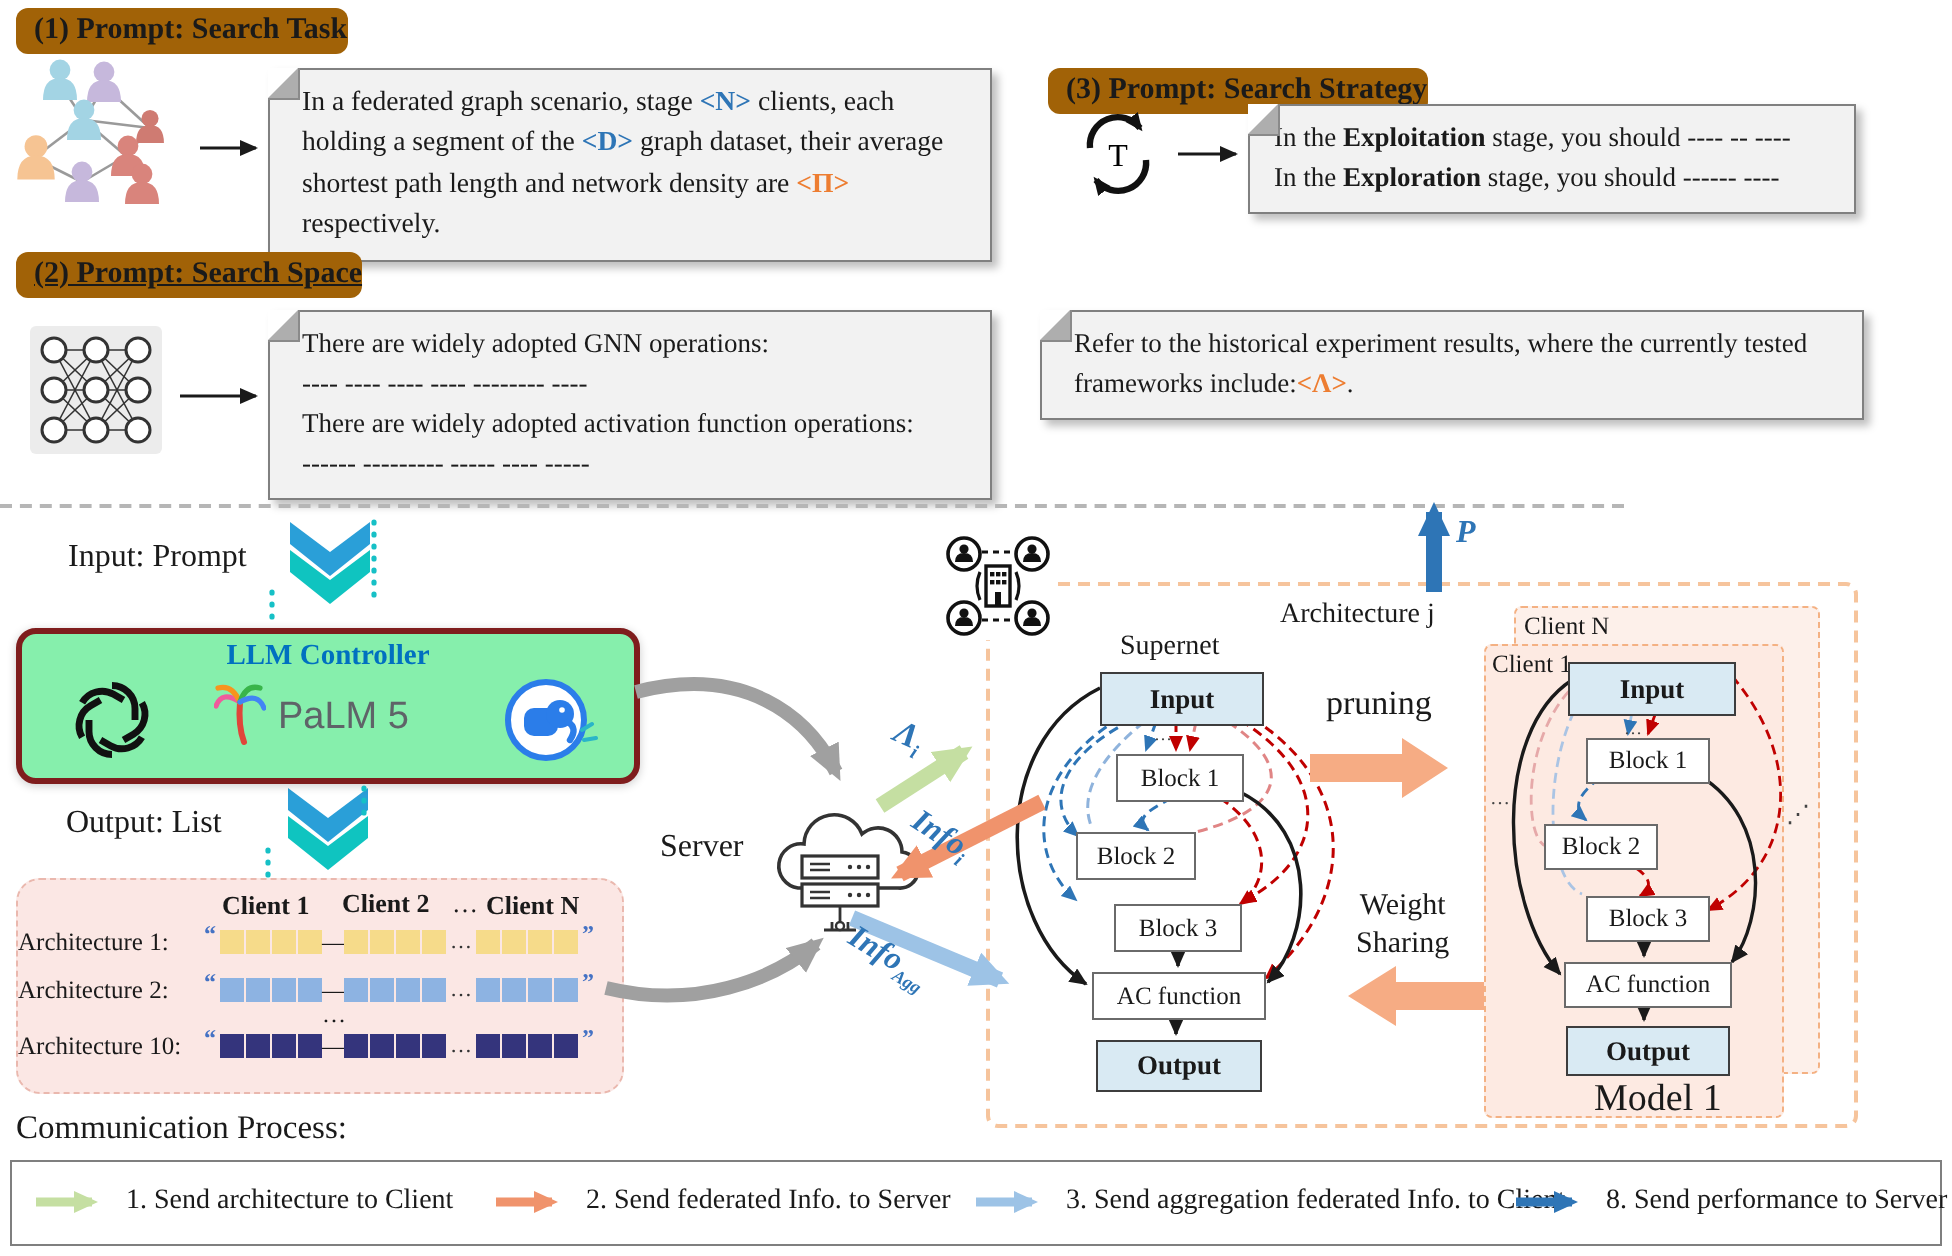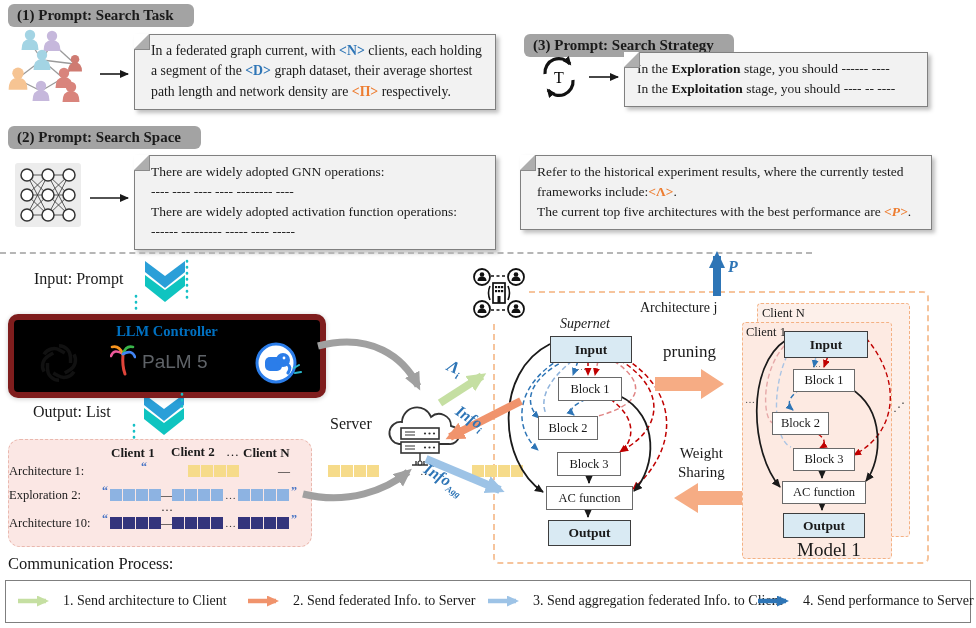--- a/index.html
+++ b/index.html
@@ -1,35 +1,35 @@
 <!DOCTYPE html>
 <html><head>
 <meta charset="utf-8">
 <style>
   html,body{margin:0;padding:0;background:#fff;}
   .canvas{position:relative;width:976px;height:628px;background:#fff;overflow:hidden;
           font-family:"Liberation Serif","DejaVu Serif",serif;color:#1a1a1a;}
   .abs{position:absolute;}
   
-  .pill{position:absolute;background:#a3a3a3;border-radius:6px;padding:3px 20px 3px 9px;
+  .pill{position:absolute;background:#a16207;border-radius:6px;padding:3px 0 3px 9px;
         font-weight:bold;font-size:15px;white-space:nowrap;}
   
   .note{position:absolute;background:#f2f2f2;border:1.5px solid #808080;
         box-shadow:3px 3px 4px rgba(0,0,0,.25);padding:6px 12px 7px 16px;
         font-size:13.5px;line-height:1.48;}
   .note .fold{position:absolute;top:-1px;left:-1px;width:15px;height:15px;
         background:linear-gradient(135deg,#ffffff 49%,#aeaeae 51%);border-right:1px solid #8a8a8a;border-bottom:1px solid #8a8a8a;}
   .note p{margin:0;}
   .tb{color:#2e75b6;font-weight:bold;}
   .to{color:#ed7d31;font-weight:bold;}
   .toi{color:#ed7d31;font-weight:bold;font-style:italic;}
   
   .flowtxt{position:absolute;font-size:16px;white-space:nowrap;}
   
-  .card{position:absolute;background:#000000;border:6px solid #7f1d1d;border-radius:10px;
+  .card{position:absolute;background:#86efac;border:3px solid #7f1d1d;border-radius:10px;
         box-shadow:0 1px 5px rgba(0,0,0,.2);}
   .llmtitle{position:absolute;left:0;right:0;top:3px;text-align:center;font-weight:bold;
         font-size:14.5px;color:#0070c0;font-family:"Liberation Serif",serif;}
   .palmtxt{font-family:"Liberation Sans","DejaVu Sans",sans-serif;font-size:19px;color:#5f6368;}
   
   .olcard{position:absolute;background:#fbe7e4;border:1px dashed #eab8ae;border-radius:12px;}
   .olhead{position:absolute;font-size:13px;font-weight:bold;white-space:nowrap;}
   .olrow{position:absolute;display:flex;align-items:center;height:14px;white-space:nowrap;}
   .ollabel{width:93px;font-size:12.5px;}
   .sqg{display:inline-flex;gap:1px;}
@@ -105,43 +105,43 @@
         </g>
       <g fill="#d9847c" transform="translate(63,66)">
           <circle cx="0" cy="-7" r="5.2"></circle>
           <path d="M-8.5,8 q0,-11 8.5,-11 q8.5,0 8.5,11 z"></path>
         </g>
     </g>
   </svg>
 
   <div class="note" style="left:134px;top:34px;width:332px;font-size:13.8px;">
     <div class="fold"></div>
-    <p><span>In a federated graph current, with </span><span class="tb">&lt;N&gt;</span><span> clients, each holding a segment of the </span><span class="tb">&lt;D&gt;</span><span> graph dataset, their average shortest path length and network density are </span><span class="to">&lt;Π&gt;</span><span> respectively.</span></p>
+    <p><span>In a federated graph scenario, stage </span><span class="tb">&lt;N&gt;</span><span> clients, each holding a segment of the </span><span class="tb">&lt;D&gt;</span><span> graph dataset, their average shortest path length and network density are </span><span class="to">&lt;Π&gt;</span><span> respectively.</span></p>
   </div>
 
   <div class="pill" style="left:524px;top:4px;margin-top:30px;">(3) Prompt: Search Strategy</div>
 
   <svg class="layer" style="left:534px;top:52px;z-index:3;" width="50" height="50" viewBox="0 0 50 50">
     <defs>
       <marker id="mkT" markerUnits="userSpaceOnUse" markerWidth="10" markerHeight="10" refX="7" refY="4" orient="auto">
           <path d="M0,0 L9,4 L0,8 Z" fill="#111"></path>
         </marker>
     </defs>
     <path d="M11,22 A14,14 0 0 1 36,12" fill="none" stroke="#111" stroke-width="3.2" marker-end="url(#mkT)"></path>
     <path d="M39,28 A14,14 0 0 1 14,38" fill="none" stroke="#111" stroke-width="3.2" marker-end="url(#mkT)"></path>
     <text x="25" y="31" text-anchor="middle" font-size="16" font-family="Liberation Serif,serif">T</text>
   </svg>
 
   <div class="note" style="left:624px;top:52px;width:278px;padding-left:12px;">
     <div class="fold"></div>
+    <p><span>In the </span><b>Exploitation</b><span> stage, you should ---- -- ----</span></p>
     <p><span>In the </span><b>Exploration</b><span> stage, you should ------ ----</span></p>
-    <p><span>In the </span><b>Exploitation</b><span> stage, you should ---- -- ----</span></p>
-  </div>
-
-  <div class="pill" style="left:8px;top:126px;">(2) Prompt: Search Space</div>
+  </div>
+
+  <div class="pill" style="left:8px;top:126px;text-decoration:underline;">(2) Prompt: Search Space</div>
 
   <svg class="layer" style="left:14px;top:162px;z-index:3;" width="68" height="66" viewBox="0 0 68 66">
     <rect x="1" y="1" width="66" height="64" rx="3" fill="#ececec"></rect>
     <g stroke="#333" stroke-width="0.8">
       <line x1="13" y1="13" x2="34" y2="13"></line>
         <line x1="13" y1="13" x2="34" y2="33"></line>
         <line x1="13" y1="13" x2="34" y2="53"></line>
       <line x1="13" y1="33" x2="34" y2="13"></line>
         <line x1="13" y1="33" x2="34" y2="33"></line>
         <line x1="13" y1="33" x2="34" y2="53"></line>
@@ -176,21 +176,20 @@
     <p>There are widely adopted GNN operations:</p>
     <p>---- ---- ---- ---- -------- ----</p>
     <p>There are widely adopted activation function operations:</p>
     <p>------ --------- ----- ---- -----</p>
   </div>
 
 
   <div class="note" style="left:520px;top:155px;width:382px;">
     <div class="fold"></div>
     <p><span>Refer to the historical experiment results, where the currently tested frameworks include:</span><span class="to">&lt;Λ&gt;</span><span>.</span></p>
-    <p><span>The current top five architectures with the best performance are </span><span class="toi">&lt;P&gt;</span><span>.</span></p>
   </div>
 
   <div class="sep"></div>
 
   <div class="flowtxt" style="left:34px;top:270px;">Input: Prompt</div>
 
   <svg class="layer" style="left:142px;top:258px;z-index:3;" width="46" height="46" viewBox="0 0 46 46">
     <polygon points="3,3 23,18 43,3 43,14 23,30 3,14" fill="#2a9fd8"></polygon>
     <polygon points="3,17 23,32 43,17 43,28 23,44 3,28" fill="#0fc4c0"></polygon>
   </svg>
@@ -245,21 +244,21 @@
   </div>
 
   <div class="flowtxt" style="left:33px;top:403px;">Output: List</div>
 
   <div class="olcard" style="left:8px;top:439px;width:302px;height:106px;z-index:3;">
     <span class="olhead" style="left:102px;top:5px;">Client 1</span>
     <span class="olhead" style="left:162px;top:4px;">Client 2</span>
     <span class="olhead" style="left:217px;top:4px;font-weight:normal;">…</span>
     <span class="olhead" style="left:234px;top:5px;">Client N</span>
 
-    <div class="olrow" style="top:24px;gap:39px;">
+    <div class="olrow" style="top:24px;">
       <span class="ollabel">Architecture 1:</span>
       <span class="q">“</span>
       <span class="sqg" style="color: rgb(246, 219, 138);">
           <i></i>
           <i></i>
           <i></i>
           <i></i>
         </span>
       <span class="dash">—</span>
       <span class="sqg" style="color: rgb(246, 219, 138);">
@@ -271,21 +270,21 @@
       <span class="mdots">…</span>
       <span class="sqg" style="color: rgb(246, 219, 138);">
           <i></i>
           <i></i>
           <i></i>
           <i></i>
         </span>
       <span class="q" style="margin-left:2px;">”</span>
     </div>
     <div class="olrow" style="top:48px;">
-      <span class="ollabel">Exploration 2:</span>
+      <span class="ollabel">Architecture 2:</span>
       <span class="q">“</span>
       <span class="sqg" style="color: rgb(141, 179, 226);">
           <i></i>
           <i></i>
           <i></i>
           <i></i>
         </span>
       <span class="dash">—</span>
       <span class="sqg" style="color: rgb(141, 179, 226);">
           <i></i>
@@ -373,21 +372,21 @@
       <rect x="24" y="20" width="2.2" height="2.2"></rect>
         <rect x="27" y="20" width="2.2" height="2.2"></rect>
         <rect x="30" y="20" width="2.2" height="2.2"></rect>
       <rect x="24" y="24" width="2.2" height="2.2"></rect>
         <rect x="27" y="24" width="2.2" height="2.2"></rect>
         <rect x="30" y="24" width="2.2" height="2.2"></rect>
       <rect x="26.5" y="30" width="3" height="7"></rect>
     </g>
   </svg>
 
-  <div class="lbl-md" style="left:560px;top:316px;font-style:italic;">Supernet</div>
+  <div class="lbl-md" style="left:560px;top:316px;">Supernet</div>
   <div class="node io" style="left:550px;top:336px;width:80px;height:25px;">Input</div>
   <div class="node" style="left:558px;top:377px;width:62px;height:22px;">Block 1</div>
   <div class="node" style="left:538px;top:416px;width:58px;height:22px;">Block 2</div>
   <div class="node" style="left:557px;top:452px;width:62px;height:22px;">Block 3</div>
   <div class="node" style="left:546px;top:486px;width:85px;height:22px;">AC function</div>
   <div class="node io" style="left:548px;top:520px;width:81px;height:24px;">Output</div>
   <span class="dotsmall" style="left:577px;top:362px;font-size:9px;">…</span>
 
   <div class="lbl-md" style="left:663px;top:342px;font-size:17px;">pruning</div>
   <div class="lbl-md" style="left:678px;top:444px;text-align:center;line-height:1.25;font-size:15px;z-index:4;"><span>Weight</span><br><span>Sharing</span></div>
@@ -548,16 +547,16 @@
   </div>
   <div class="legitem" style="left:756px;top:593px;">
     <svg width="42" height="14" viewBox="0 0 42 14">
       <defs>
           <marker id="lg4" markerUnits="userSpaceOnUse" markerWidth="14" markerHeight="13" refX="9" refY="5.5" orient="auto">
             <path d="M0,0 L12,5.5 L0,11 Z" fill="#2e75b6"></path>
           </marker>
         </defs>
       <line x1="2" y1="7" x2="30" y2="7" stroke="#2e75b6" stroke-width="4.5" marker-end="url(#lg4)"></line>
     </svg>
-    <span>4. Send performance to Server</span>
+    <span>8. Send performance to Server</span>
   </div>
 
 </div>
 
 </body></html>

